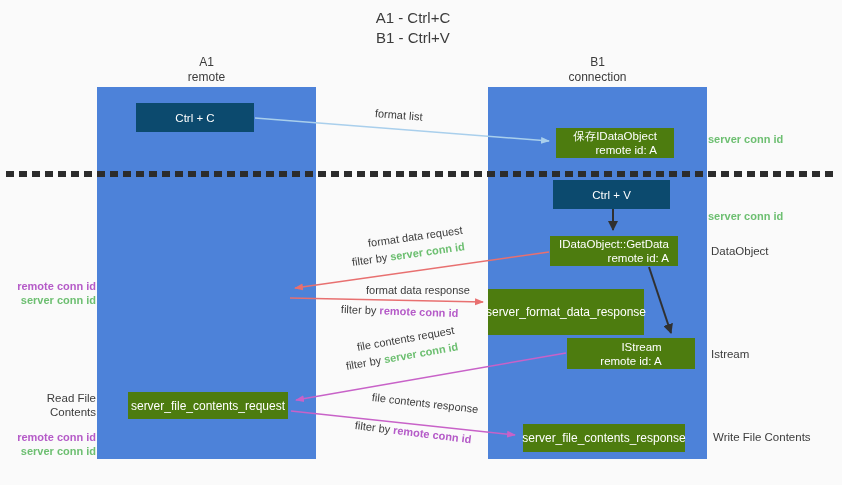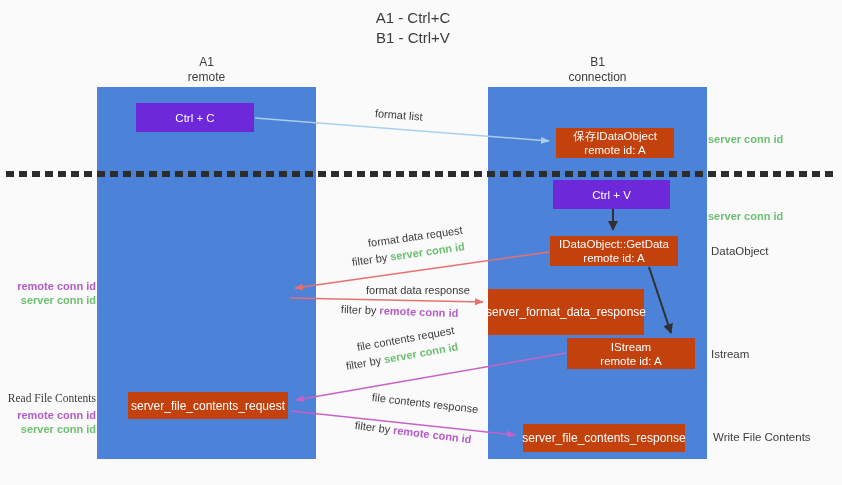--- a/index.html
+++ b/index.html
@@ -8,22 +8,22 @@
     font-family:"Liberation Sans",sans-serif;color:#3c3c3c;overflow:hidden;
   }
   .abs{position:absolute;}
   .title{left:293px;top:8px;width:240px;text-align:center;font-size:15px;line-height:20px;color:#3b3b3b;}
   .colhead{top:55px;width:219px;text-align:center;font-size:12px;line-height:15px;color:#3b3b3b;}
   .lane{top:87px;width:219px;height:372px;background:#4d82d9;}
   .dotline{left:6px;top:171px;width:830px;height:6px;
     background:repeating-linear-gradient(90deg,#2c2c2c 0 8px,transparent 8px 13px);}
   .node{display:flex;align-items:center;justify-content:center;text-align:center;
     color:#fff;font-size:11.5px;line-height:14px;}
-  .green-node{background:#6d28d9;}
-  .orange-node{background:#c2410c;}
+  .green-node{background:#0c4a6e;}
+  .orange-node{background:#4d7c0f;text-align:right;}
   .arrowlabel{font-size:11px;color:#3c3c3c;white-space:nowrap;transform-origin:left center;}
   .sidelabel{font-size:11.5px;white-space:nowrap;}
   .conn-green{color:#6dbf71;font-weight:bold;}
   .conn-purple{color:#b55bc8;font-weight:bold;}
   .rightalign{text-align:right;font-size:11px;line-height:14px;}
   svg{position:absolute;left:0;top:0;pointer-events:none;}
 </style>
 </head>
 <body>
 
@@ -137,18 +137,18 @@
   <div class="abs sidelabel conn-green" style="left:708px;top:210px;font-size:11px;">server conn id</div>
   <div class="abs sidelabel" style="left:711px;top:245px;">DataObject</div>
   <div class="abs sidelabel" style="left:711px;top:348px;">Istream</div>
   <div class="abs sidelabel" style="left:713px;top:431px;">Write File Contents</div>
 
   <div class="abs rightalign" style="left:0;top:279px;width:96px;">
     <div class="conn-purple">remote conn id</div>
     <div class="conn-green">server conn id</div>
   </div>
   <div class="abs rightalign" style="left:0;top:391px;width:96px;">
-    <div style="color:#3c3c3c;font-weight:normal;font-size:11.5px;margin-bottom:3px;font-family:Liberation Serif, serif;">Read File Contents</div>
+    <div style="color:#3c3c3c;font-weight:normal;font-size:11.5px;margin-bottom:11px;">Read File Contents</div>
     <div class="conn-purple">remote conn id</div>
     <div class="conn-green">server conn id</div>
   </div>
 
 </div>
 
 </body></html>

